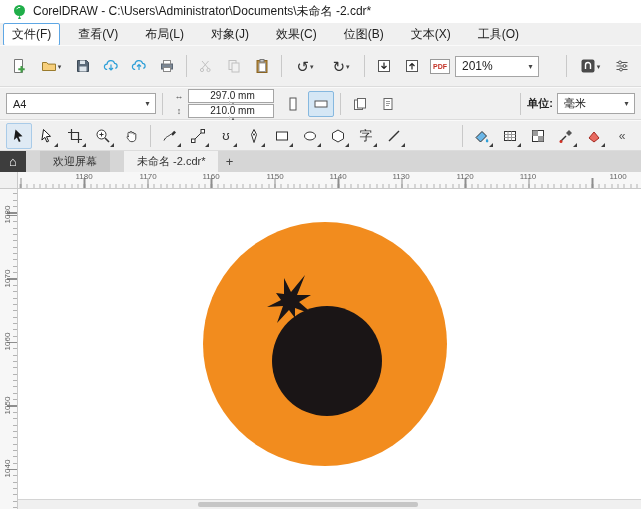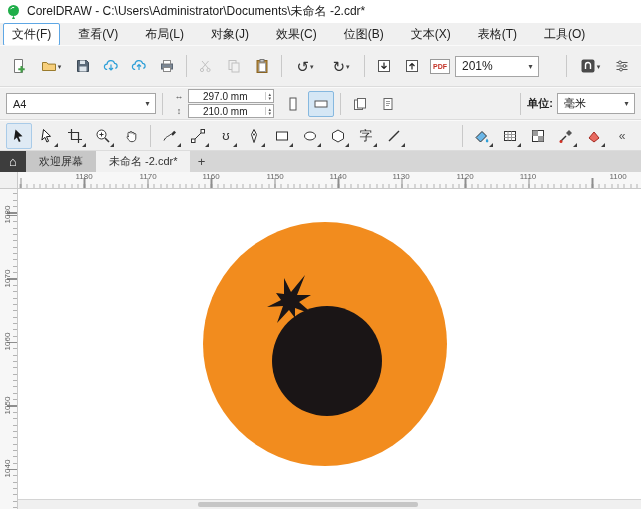--- a/index.html
+++ b/index.html
@@ -1,21 +1,21 @@
 <!DOCTYPE html>
 <html><head>
 <meta charset="utf-8">
 <style>
   * { margin:0; padding:0; box-sizing:border-box; }
   html,body { width:641px; height:509px; overflow:hidden; }
   body { font-family:"Liberation Sans","DejaVu Sans",sans-serif; font-size:12px; background:#f0f0f0; color:#222; }
   .app { width:641px; height:509px; display:flex; flex-direction:column; background:#f0f0f0; }
 
   
-  .titlebar { height:23px; background:#ffffff; display:flex; align-items:center; gap:6px; padding:0 6px; flex:0 0 auto; }
+  .titlebar { height:23px; background:#ffffff; display:flex; align-items:center; gap:6px; padding:0 12px; flex:0 0 auto; }
   .titlebar .ttl { font-size:12px; color:#1a1a1a; white-space:nowrap; }
 
   
   .menubar { height:22px; display:flex; align-items:center; padding:0 3px; gap:9px; background:#f0f0f0; flex:0 0 auto; }
   .menu-item { padding:2px 8px; border:1px solid transparent; border-radius:2px; white-space:nowrap; }
   .menu-item.focused { border-color:#5ea7e5; background:#ffffff; }
 
   
   .bar { display:flex; align-items:center; padding:0 6px; gap:2px; background:#f0f0f0; border-top:1px solid #fafafa; border-bottom:1px solid #dcdcdc; flex:0 0 auto; }
   .tb1 { height:42px; }
@@ -30,29 +30,29 @@
   .caret { font-size:7px; color:#444; line-height:1; }
   .fly::after { content:""; position:absolute; right:2px; bottom:2px; border-left:4px solid transparent; border-bottom:4px solid #3c3c3c; }
   .combo { display:flex; align-items:center; justify-content:space-between; height:21px; background:#fff; border:1px solid #a5a5a5; padding:0 0 0 6px; flex:0 0 auto; }
   .combo .cbx { width:15px; text-align:center; font-size:8px; color:#444; align-self:stretch; display:flex; align-items:center; justify-content:center; }
   .pdfbtn { font-size:7px; font-weight:bold; color:#c33025; background:#fff; border:1px solid #999; padding:3px 2px; line-height:1; }
 
   
   .dims { display:flex; flex-direction:column; gap:1px; margin:0 4px; }
   .dimrow { display:flex; align-items:center; gap:3px; }
   .dimicon { font-size:9px; color:#555; width:12px; text-align:center; }
-  .field { display:flex; align-items:center; justify-content:space-between; width:86px; height:14px; background:#fff; border:1px solid #a5a5a5; font-size:10px; padding-left:14px; }
+  .field { display:flex; align-items:center; justify-content:space-between; width:86px; height:14px; background:#fff; border:1px solid #a5a5a5; font-size:10px; padding-left:3px;flex-direction:column; }
   .spin { display:flex; flex-direction:column; font-size:5px; line-height:4px; color:#555; padding:0 2px; border-left:1px solid #ccc; }
   .plabel { margin:0 4px 0 2px; white-space:nowrap;font-weight:bold; }
   .units-group { margin-left:auto; display:flex; align-items:center; }
 
   
   .tabbar { height:21px; background:#d6d6d6; display:flex; align-items:stretch; flex:0 0 auto; }
   .hometab { width:26px; background:#3d3d3d; color:#fff; display:flex; align-items:center; justify-content:center; font-size:13px; }
-  .tab { display:flex; align-items:center; padding:0 13px; font-size:11px; color:#333; white-space:nowrap; }
+  .tab { display:flex; align-items:center; padding:0 13px; font-size:11px; color:#333; white-space:nowrap;margin-left:14px; }
   .tab.welcome { background:#c7c7c7; }
   .tab.active { background:#f1f1f1; }
   .newtab { width:22px; display:flex; align-items:center; justify-content:center; color:#444; font-size:13px; }
 
   
   .ruler-row { height:17px; display:flex; flex:0 0 auto; background:#f5f5f5; }
   .corner { width:18px; border-right:1px solid #c9c9c9; border-bottom:1px solid #c9c9c9; background:#f0f0f0; }
   .hruler { position:relative; flex:1; border-bottom:1px solid #c9c9c9; overflow:hidden; background:#f7f7f7; }
   .hruler .minor { position:absolute; left:0; right:0; bottom:0; height:4px;
     background:repeating-linear-gradient(to right,#b3b3b3 0 1px,transparent 1px 6.35px); background-position:2.5px 0; }
@@ -90,21 +90,20 @@
   </div>
 
   <div class="menubar">
     <span class="menu-item focused">文件(F)</span>
     <span class="menu-item">查看(V)</span>
     <span class="menu-item">布局(L)</span>
     <span class="menu-item">对象(J)</span>
     <span class="menu-item">效果(C)</span>
     <span class="menu-item">位图(B)</span>
     <span class="menu-item">文本(X)</span>
-    <span class="menu-item">表格(T)</span>
     <span class="menu-item">工具(O)</span>
   </div>
 
   <div class="bar tb1">
     <div class="tbtn">
       <svg width="16" height="16" viewBox="0 0 16 16">
           <path d="M3.5 1.5h8v13h-8z" fill="#fff" stroke="#777"></path>
           <path d="M9.5 8h2v2.2h2.2v2h-2.2v2.2h-2v-2.2H7.3v-2h2.2z" fill="#43a047"></path>
         </svg>
     </div>

